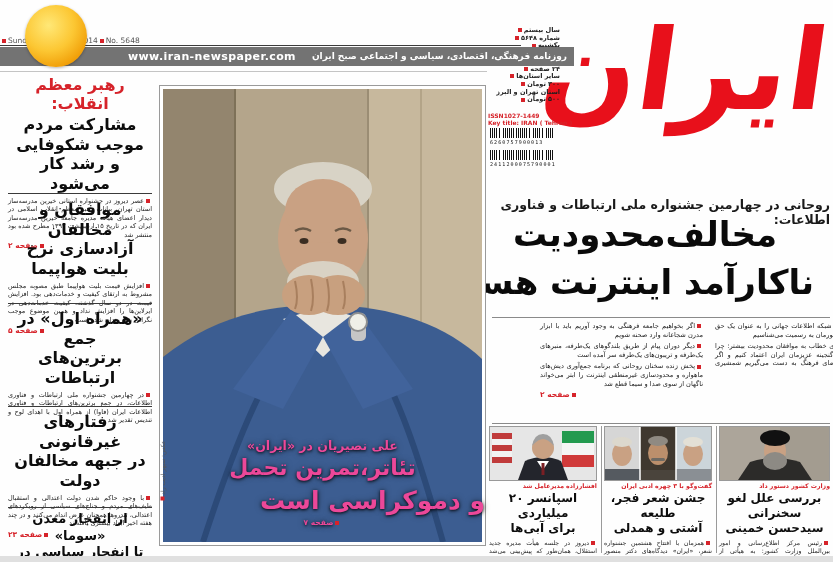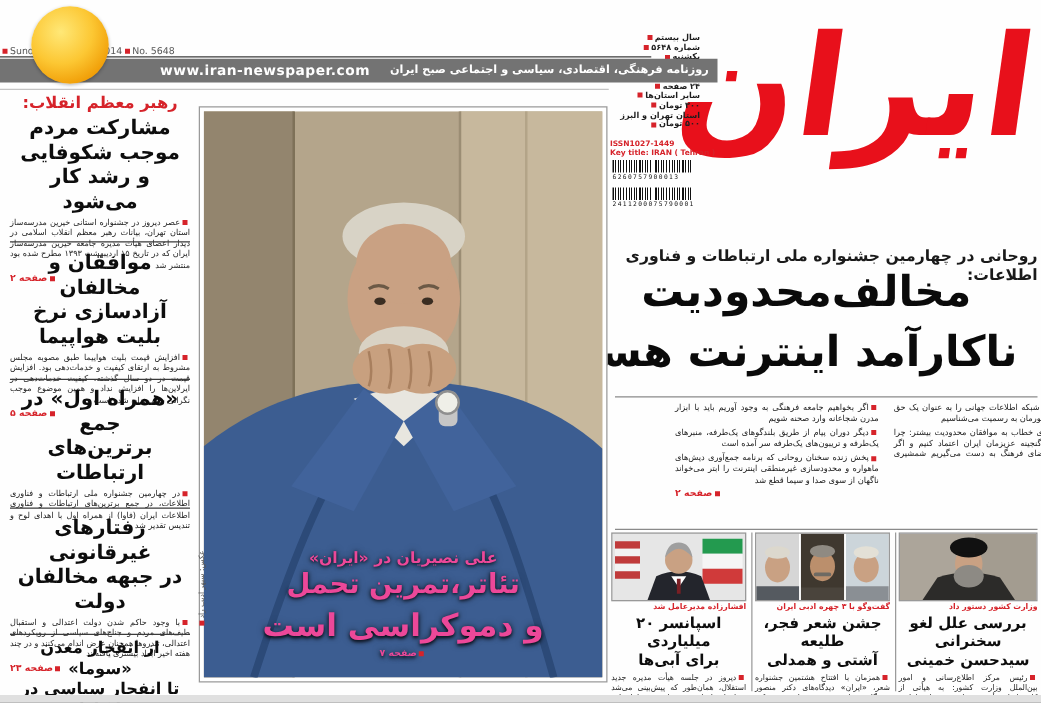--- a/index.html
+++ b/index.html
@@ -24,35 +24,35 @@
   .issn{left:488px;top:112px;color:#d6232a;font-size:6px;font-weight:bold;direction:ltr;
         text-align:left;line-height:7px;z-index:1;}
   .barcode{left:490px;width:64px;height:10px;z-index:1;
         background:repeating-linear-gradient(90deg,#111 0,#111 1px,#fff 1px,#fff 2px,#111 2px,#111 2.7px,#fff 2.7px,#fff 4.3px);}
   .bc-num{left:490px;font-size:5px;letter-spacing:1.1px;direction:ltr;color:#111;z-index:1;
         font-family:"DejaVu Sans Mono",monospace;}
   .masthead{right:6px;top:14px;color:#e8101b;font-size:112px;font-weight:bold;line-height:1;
         transform:skewX(-8deg);z-index:0;}
   
   .b{position:absolute;left:8px;width:144px;}
-  .kicker-red{color:#d6232a;font-size:13px;font-weight:bold;text-align:center;}
+  .kicker-red{color:#d6232a;font-size:16px;font-weight:bold;text-align:center;}
   .hl1{font-size:16px;line-height:19.5px;font-weight:bold;color:#0d0d0d;text-align:center;margin-top:2px;}
   .hl2{font-size:13px;line-height:16.5px;font-weight:bold;color:#0d0d0d;text-align:center;}
   .body-s{font-size:6.5px;line-height:8.4px;text-align:justify;color:#222;margin-top:4px;}
   .pg{color:#d6232a;font-size:7.5px;font-weight:bold;text-align:left;margin-top:2px;}
   .hdiv{position:absolute;left:8px;width:144px;height:1px;background:#3a3a3a;}
   
   .frame{left:159px;top:85px;width:327px;height:461px;background:#fff;border:1px solid #9a9a9a;
          padding:3px;box-sizing:border-box;z-index:1;}
   .frame svg{display:block;}
   .ov{position:absolute;left:0;right:0;text-align:center;color:#ec4899;font-weight:bold;
       text-shadow:0 1px 3px rgba(0,0,0,.85),0 0 6px rgba(0,0,0,.5);}
   .ov-kicker{top:352px;font-size:12.5px;}
   .ov-t1{top:369px;font-size:22px;}
-  .ov-t2{top:400px;font-size:25px;}
+  .ov-t2{top:400px;font-size:25px;text-align:right;}
   .ov-pg{top:432px;font-size:7.5px;}
   .credit{position:absolute;left:116px;top:468px;width:92px;transform:rotate(-90deg);
       font-size:6px;color:#555;text-align:center;z-index:2;}
   
   .lead-kicker{left:492px;top:197px;width:338px;text-align:right;font-size:12.5px;
       font-weight:bold;color:#1a1a1a;}
   .lt{left:476px;top:214px;width:338px;text-align:center;font-weight:bold;color:#0a0a0a;
       font-size:34px;white-space:nowrap;}
   .lt2{top:262px;}
   .lead-rule{left:492px;width:338px;height:1px;background:#8a8a8a;}

